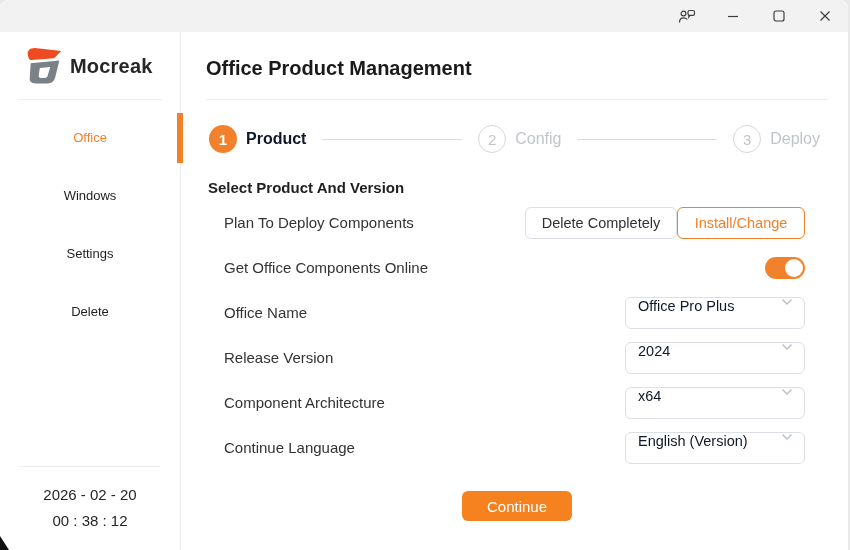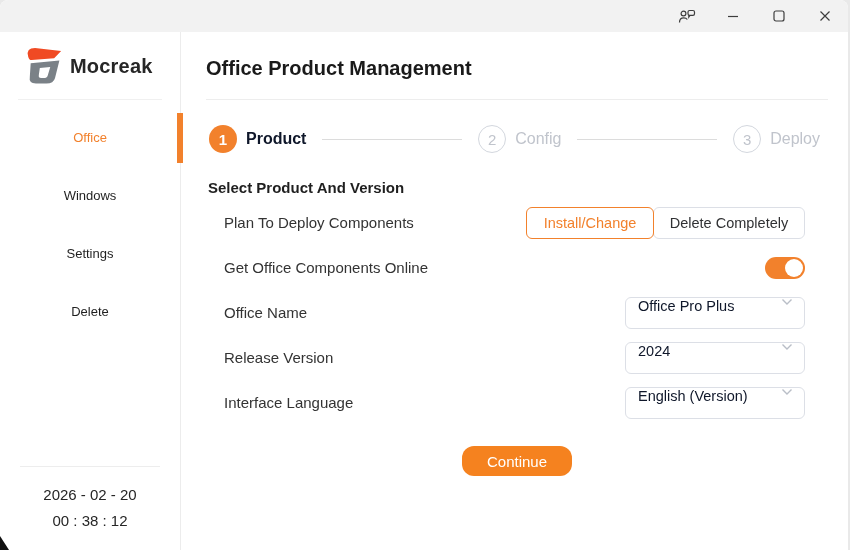--- a/index.html
+++ b/index.html
@@ -97,21 +97,21 @@
 
   .select {
     width:180px; height:32px; border:1px solid #dcdfe6; border-radius:6px; background:#fff;
     display:flex; align-items:flex-start; justify-content:space-between; padding:0 11px 0 12px;
     font-size:14.5px; color:#0f172a; cursor:pointer;
   }
   .chevron { display:block; }
 
   .continue-wrap { display:flex; justify-content:center; margin-top:21px; }
   .continue-btn {
-    width:110px; height:30px; border:none; border-radius:12px; background:#F5821F;
+    width:110px; height:30px; border:none; border-radius:6px; background:#F5821F;
     color:#fff; font-size:15px; font-family:"Liberation Sans",sans-serif; cursor:pointer;
     display:flex; align-items:center; justify-content:center;
   }
 
   
   .cursor-artifact {
     position:absolute; left:0; bottom:0; width:0; height:0;
     border-left:9px solid #111; border-top:14px solid transparent;
   }
 </style>
@@ -207,26 +207,26 @@
         <span class="step-circle">3</span>
         <span class="step-label">Deploy</span>
       </div>
     </div>
 
     <div class="section-title">Select Product And Version</div>
 
     <div class="form-row">
       <span class="row-label">Plan To Deploy Components</span>
       <div class="segmented">
+        <div class="seg-btn second">
+          <span>Delete Completely</span>
+        </div>
         <div class="seg-btn first selected">
           <span>Install/Change</span>
         </div>
-        <div class="seg-btn second">
-          <span>Delete Completely</span>
-        </div>
       </div>
     </div>
 
     <div class="form-row">
       <span class="row-label">Get Office Components Online</span>
       <div class="toggle">
         <div class="knob"></div>
       </div>
     </div>
 
@@ -243,23 +243,32 @@
     <div class="form-row">
       <span class="row-label">Release Version</span>
       <div class="select">
         <span>2024</span>
         <svg class="chevron" width="12" height="8" viewBox="0 0 12 8">
             <path d="M1.5 1.5 L6 6 L10.5 1.5" fill="none" stroke="#b9bec7" stroke-width="1.4"></path>
           </svg>
       </div>
     </div>
 
-
-    <div class="form-row">
-      <span class="row-label">Interface Language</span>
+    <div class="form-row">
+      <span class="row-label">Component Architecture</span>
+      <div class="select">
+        <span>x64</span>
+        <svg class="chevron" width="12" height="8" viewBox="0 0 12 8">
+            <path d="M1.5 1.5 L6 6 L10.5 1.5" fill="none" stroke="#b9bec7" stroke-width="1.4"></path>
+          </svg>
+      </div>
+    </div>
+
+    <div class="form-row">
+      <span class="row-label">Continue Language</span>
       <div class="select">
         <span>English (Version)</span>
         <svg class="chevron" width="12" height="8" viewBox="0 0 12 8">
             <path d="M1.5 1.5 L6 6 L10.5 1.5" fill="none" stroke="#b9bec7" stroke-width="1.4"></path>
           </svg>
       </div>
     </div>
 
     <div class="continue-wrap">
       <button class="continue-btn">Continue</button>

